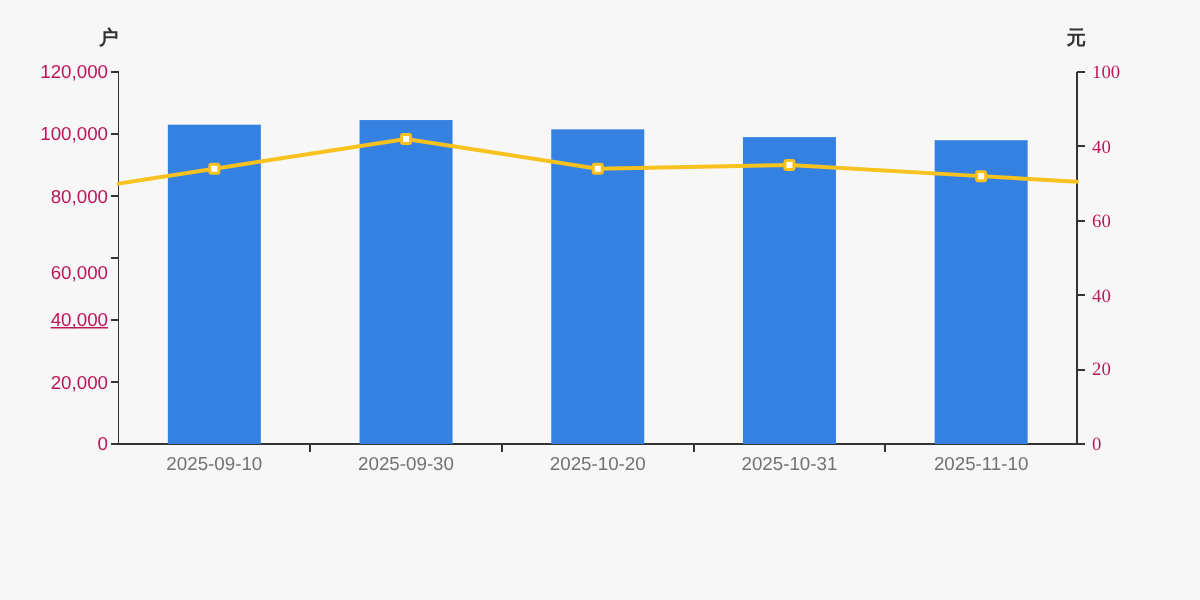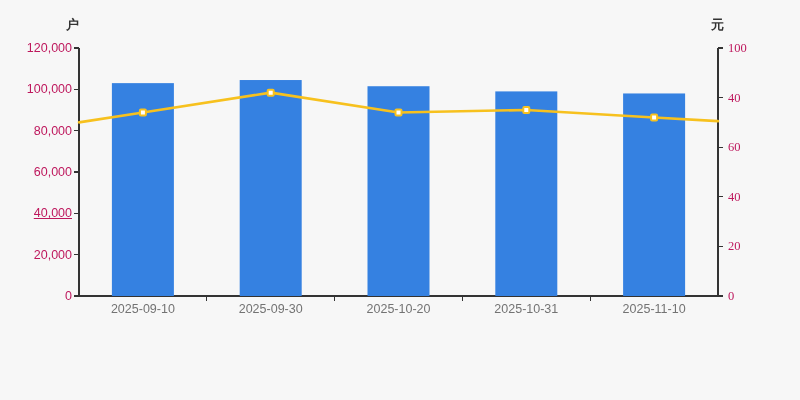--- a/index.html
+++ b/index.html
@@ -88,21 +88,21 @@
 <div id="chart-root">
 
   <div class="axis-unit" id="left-axis-unit">户</div>
 
   <div class="axis-unit" id="right-axis-unit">元</div>
 
   <div id="left-tick-labels">
       <div class="tick-label left" style="top: 290px;">0</div>
       <div class="tick-label left" style="top: 248.667px;">20,000</div>
       <div class="tick-label left" style="top: 207.333px; text-decoration: underline;">40,000</div>
-      <div class="tick-label left" style="top: 166px;">60,000</div>
+      <div class="tick-label left" style="top: 176px;">60,000</div>
       <div class="tick-label left" style="top: 124.667px;">80,000</div>
       <div class="tick-label left" style="top: 83.3333px;">100,000</div>
       <div class="tick-label left" style="top: 42px;">120,000</div>
     </div>
   <div id="right-tick-labels">
       <div class="tick-label right" style="top: 290px;">0</div>
       <div class="tick-label right" style="top: 240.4px;">20</div>
       <div class="tick-label right" style="top: 190.8px;">40</div>
       <div class="tick-label right" style="top: 141.2px;">60</div>
       <div class="tick-label right" style="top: 91.6px;">40</div>

